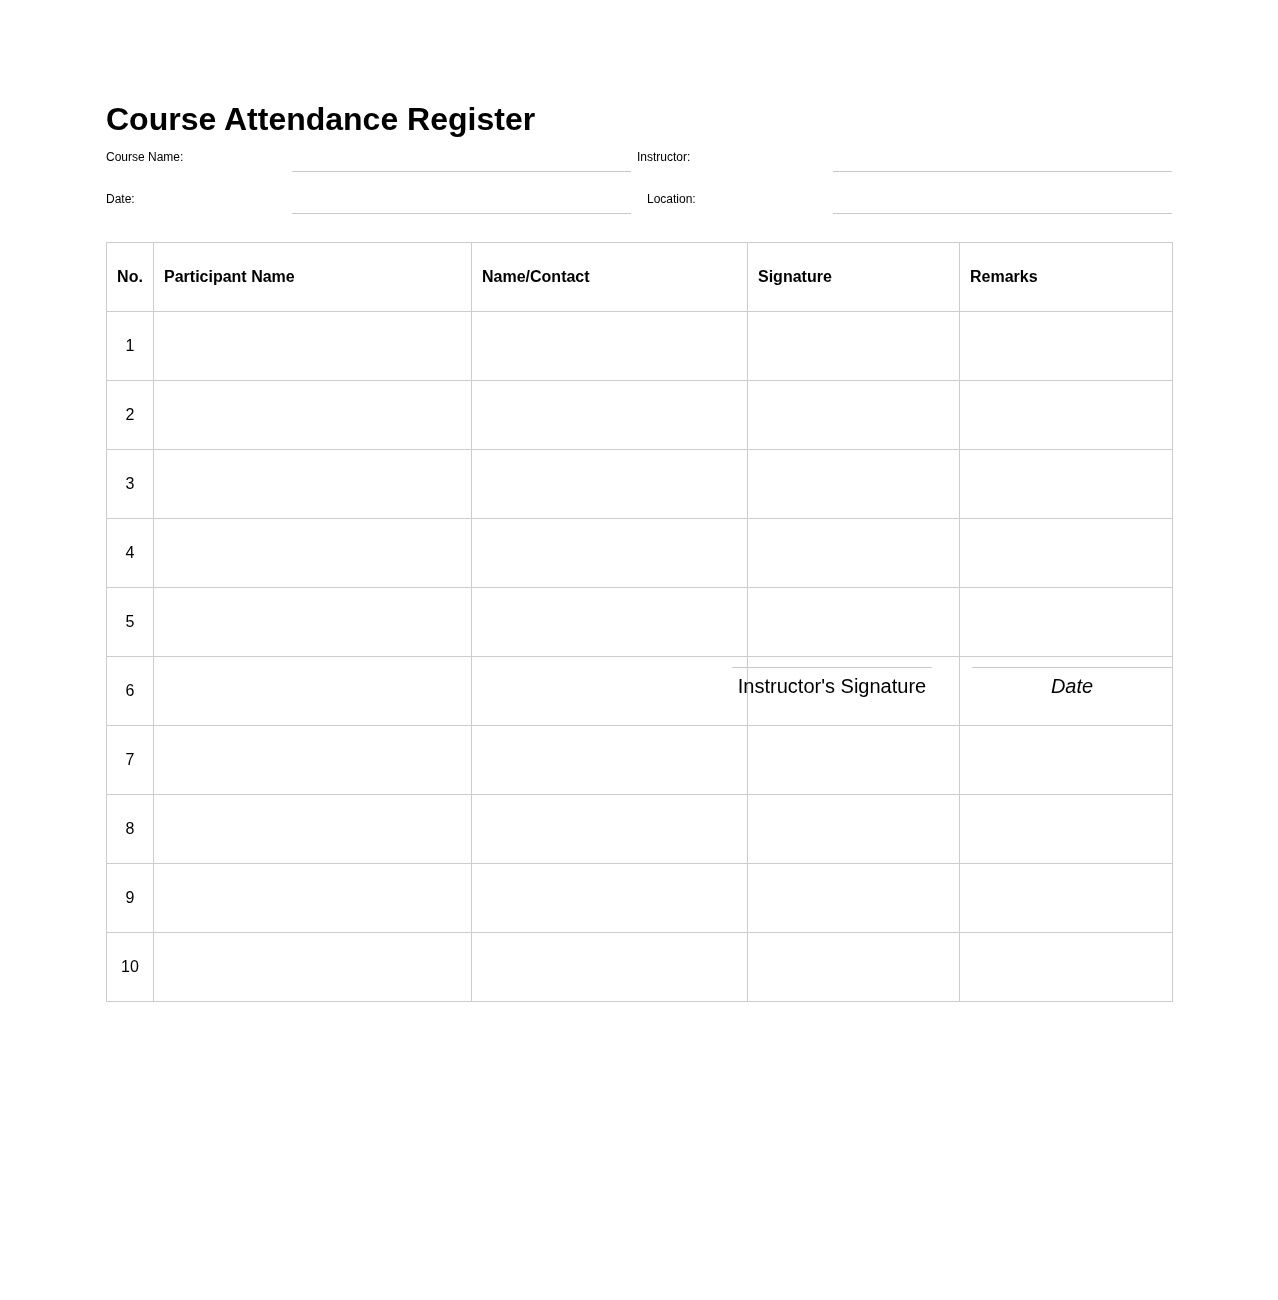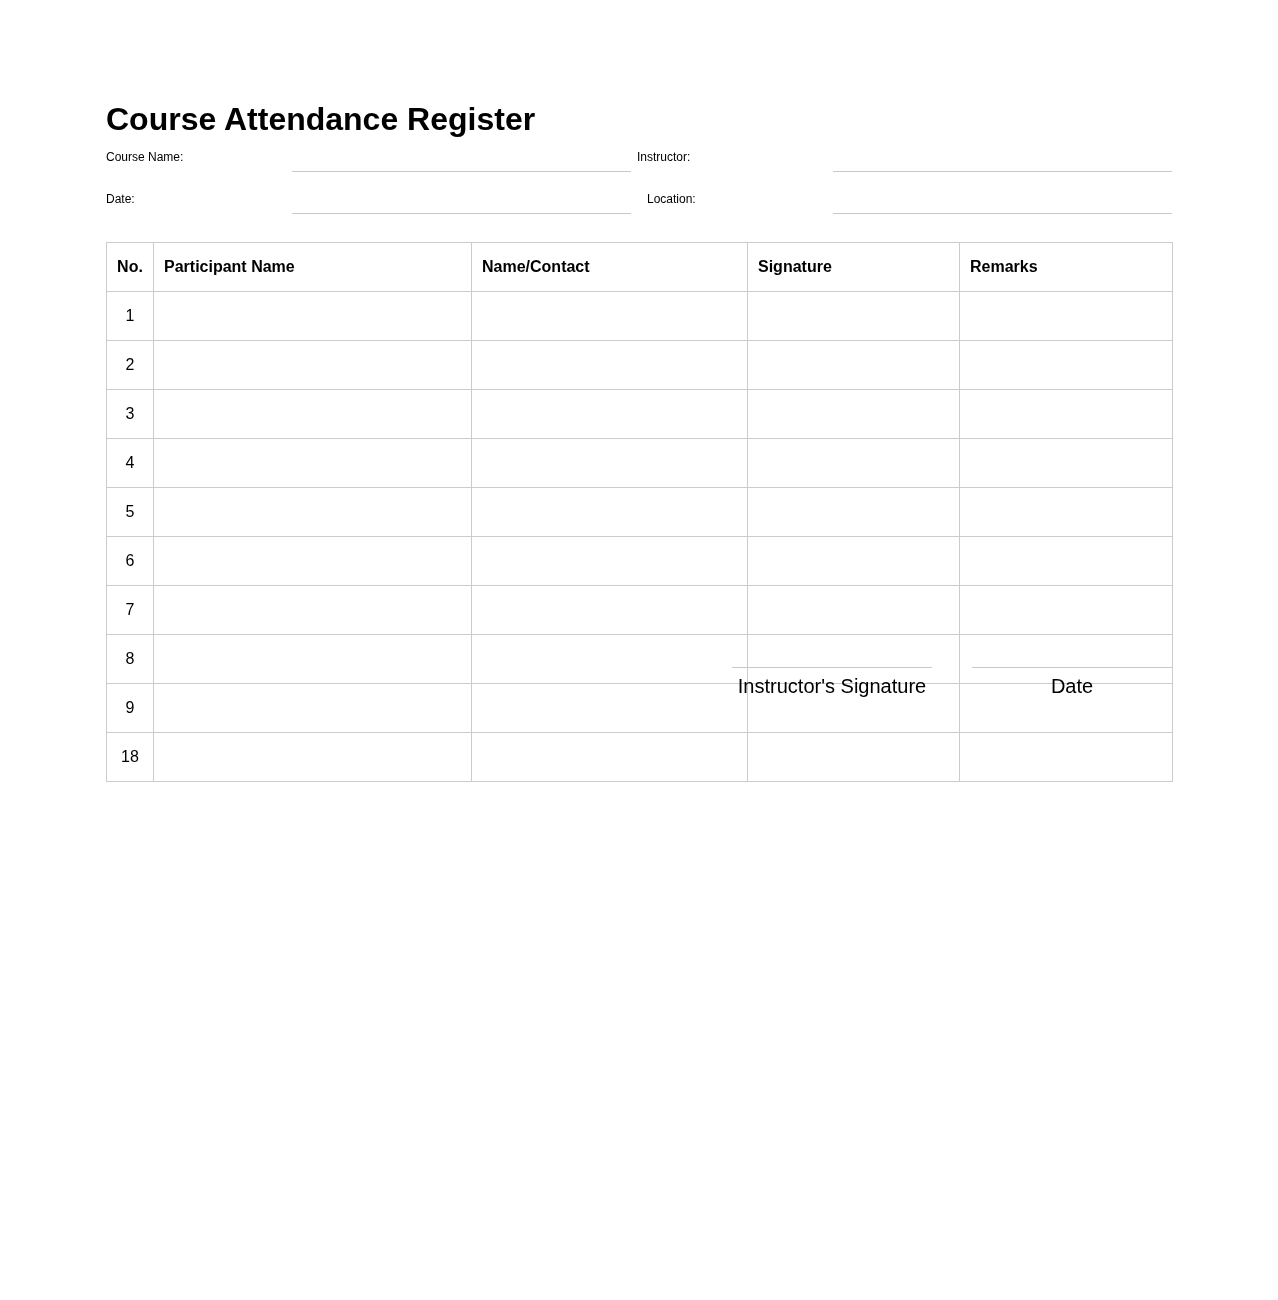--- a/index.html
+++ b/index.html
@@ -2,21 +2,21 @@
 <html><head>
 <meta charset="utf-8">
 <style>
   html, body { margin:0; padding:0; background:#ffffff; }
   body { width:1278px; height:1300px; position:relative; font-family:"Liberation Sans", sans-serif; color:#000; }
   .page { position:absolute; left:106px; top:0; width:1066px; }
   .title { position:absolute; top:102px; left:0; font-size:32px; font-weight:bold; margin:0; line-height:34px; white-space:nowrap; }
   .field-label { position:absolute; font-size:12px; line-height:20px; }
   .field-line { position:absolute; height:0; border-bottom:1px solid #c8c8c8; }
   table.register { position:absolute; top:242px; left:0; width:1066px; border-collapse:collapse; table-layout:fixed; font-size:16px; }
-  table.register th, table.register td { border:1px solid #cccccc; height:34px; padding:7px 10px; }
+  table.register th, table.register td { border:1px solid #cccccc; height:34px; padding:17px 10px; }
   table.register th { text-align:left; font-weight:bold; }
   table.register th.no, table.register td.no { text-align:center; padding:0; }
   .sig-block { position:absolute; top:667px; width:200px; text-align:center; }
   .sig-line { border-top:1px solid #c8c8c8; height:0; }
   .sig-label { font-size:20px; margin-top:8px; line-height:20px; }
 </style>
 </head>
 <body>
 
 <div class="page">
@@ -109,30 +109,30 @@
           <td></td>
         </tr>
         <tr>
           <td class="no">9</td>
           <td></td>
           <td></td>
           <td></td>
           <td></td>
         </tr>
         <tr>
-          <td class="no">18</td>
+          <td class="no">10</td>
           <td></td>
           <td></td>
           <td></td>
           <td></td>
         </tr>
       </tbody>
   </table>
 
   <div class="sig-block" style="left:626px;">
     <div class="sig-line"></div>
     <div class="sig-label">Instructor's Signature</div>
   </div>
-  <div class="sig-block" style="left:866px;">
+  <div class="sig-block" style="left:866px;font-style:italic;">
     <div class="sig-line"></div>
     <div class="sig-label">Date</div>
   </div>
 </div>
 
 </body></html>

